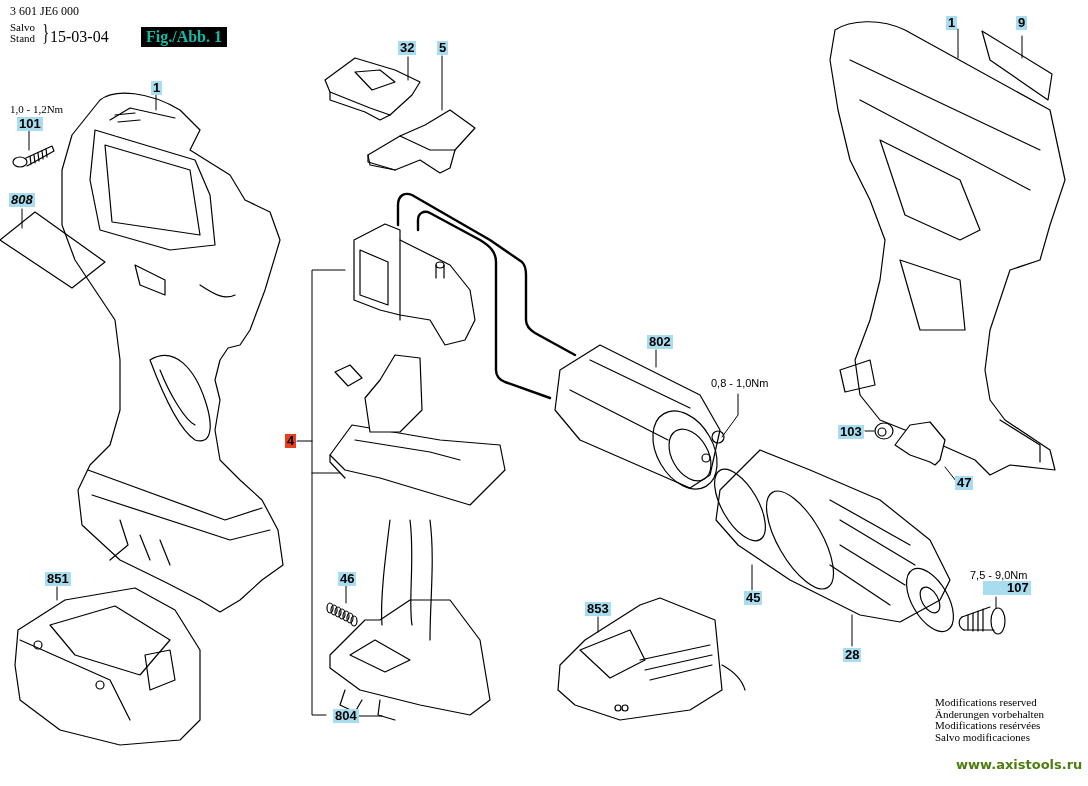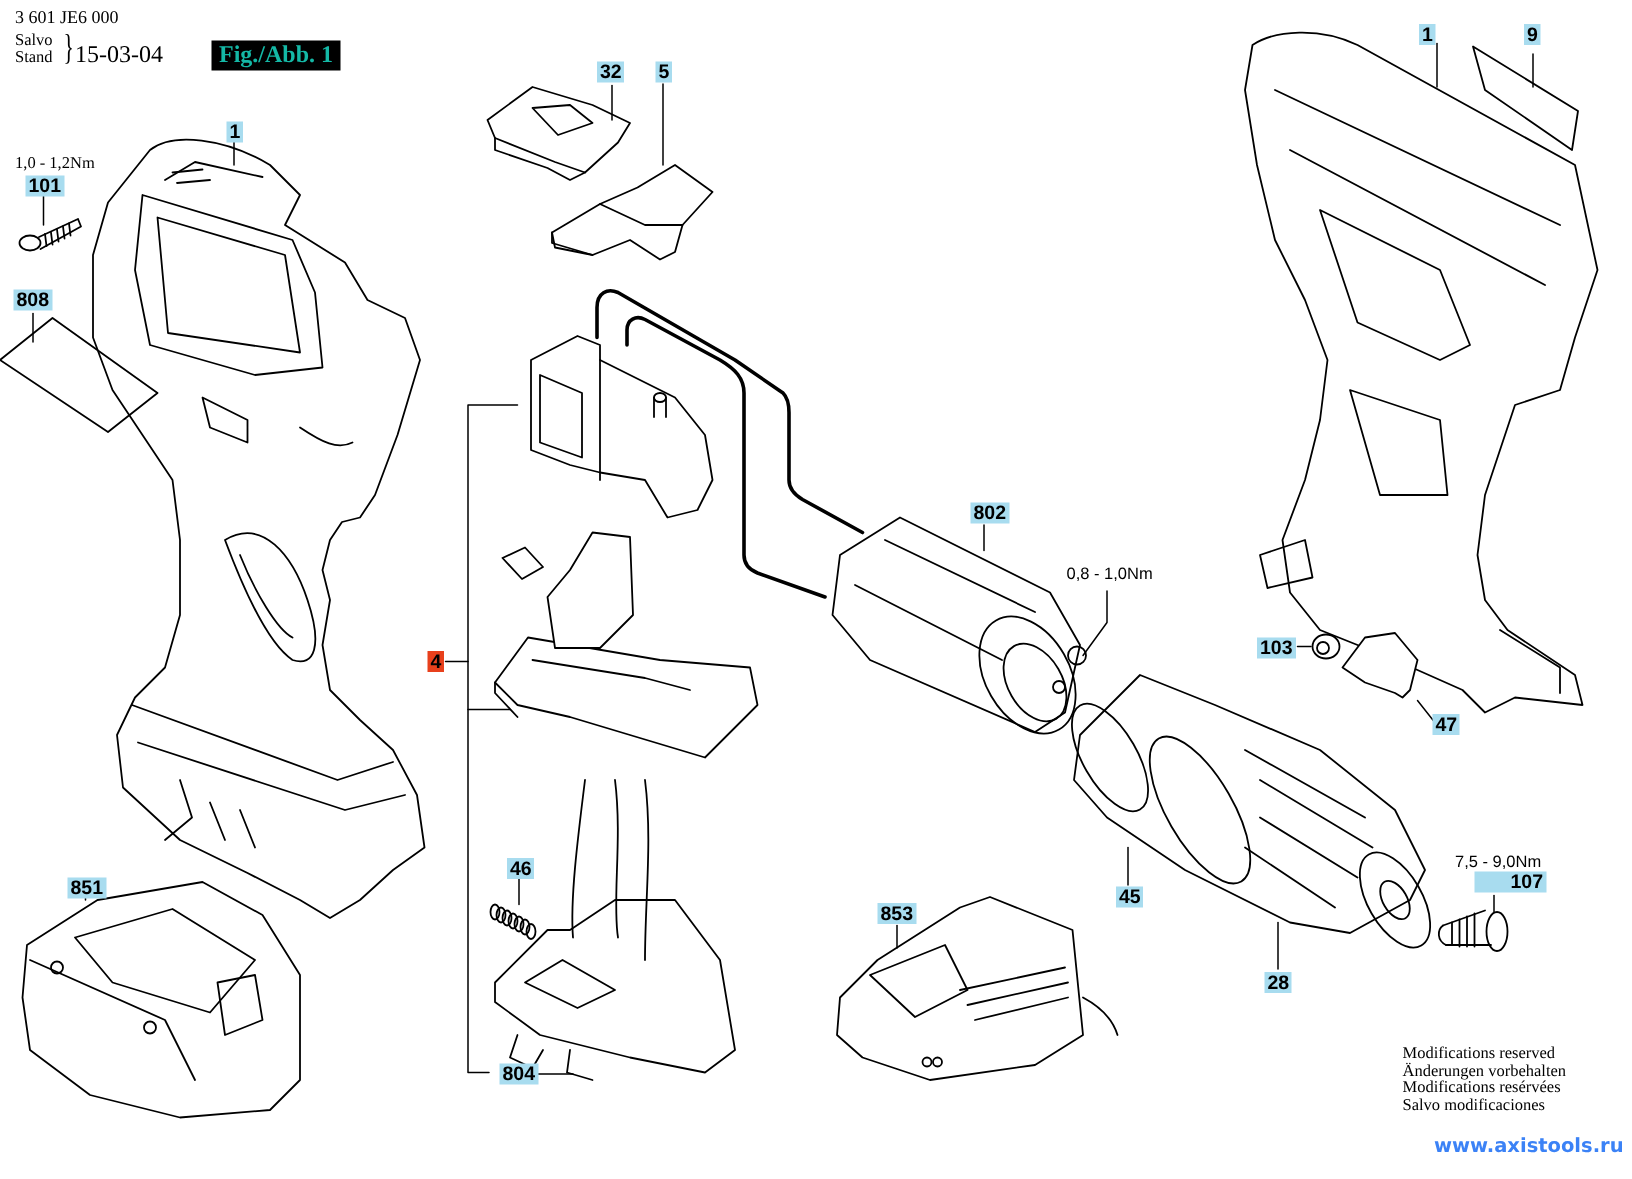--- a/index.html
+++ b/index.html
@@ -8,21 +8,21 @@
   .abs { position:absolute;font-family:Liberation Serif, serif; }
   .hdr-num { left:10px; top:4px; font-size:12px; }
   .hdr-issue { left:10px; top:22px; font-size:11px; line-height:11px; }
   .hdr-brace { left:40px; top:20px; font-size:24px; line-height:24px; font-family:"Liberation Serif", serif; transform:scaleX(0.6); }
   .hdr-date { left:50px; top:28px; font-size:16px;text-align:right; }
   .fig { left:97px; top:27px; background:#000; color:#14b8a6; font-weight:bold; font-size:16px; padding:1px 5px; line-height:18px;margin-left:44px; }
   .lbl { position:absolute; background:#a8dcef; font-weight:bold; font-size:13px; line-height:14px; padding:0 2px; color:#000; }
   .lbl-red { background:#e8401c; }
   .torque { position:absolute; font-size:11px; }
   .notes { left:935px; top:697px; font-size:11px; line-height:11.5px; }
-  .url { left:956px; top:757px; font-size:13px; color:#3b82f6; font-weight:bold; font-family:"DejaVu Sans", sans-serif; }
+  .url { left:956px; top:757px; font-size:13px; color:#4d7c0f; font-weight:bold; font-family:"DejaVu Sans", sans-serif; }
   svg#art { position:absolute; left:0; top:0; }
   svg#art * { fill:none; stroke:#000; stroke-width:1.2; stroke-linejoin:round; stroke-linecap:round; }
   svg#art .thick { stroke-width:2.4; }
   svg#art .fillw { fill:#fff; }
   svg#art .leader { stroke-width:1; }
 </style>
 </head>
 <body>
 
 <div class="abs hdr-num">3 601 JE6 000</div>
@@ -198,31 +198,31 @@
     <path class="leader" d="M852,646 L852,615"></path>
     <path class="leader" d="M996,597 L996,608"></path>
   </g>
 </svg>
 
 <div class="lbl" style="left:151px;top:81px;">1</div>
 <div class="lbl" style="left:946px;top:16px;">1</div>
 <div class="lbl" style="left:1016px;top:16px;">9</div>
 <div class="torque" style="left:10px;top:103px;font-family:Liberation Serif, serif;">1,0 - 1,2Nm</div>
 <div class="lbl" style="left:17px;top:117px;">101</div>
-<div class="lbl" style="left:9px;top:193px;">808</div>
+<div class="lbl" style="left:9px;top:193px;font-style:italic;">808</div>
 <div class="lbl" style="left:398px;top:41px;">32</div>
 <div class="lbl" style="left:437px;top:41px;">5</div>
 <div class="lbl lbl-red" style="left:285px;top:434px;">4</div>
 <div class="lbl" style="left:647px;top:335px;">802</div>
 <div class="torque" style="left:711px;top:377px;">0,8 - 1,0Nm</div>
 <div class="lbl" style="left:838px;top:425px;">103</div>
 <div class="lbl" style="left:955px;top:476px;">47</div>
 <div class="lbl" style="left:338px;top:572px;">46</div>
 <div class="lbl" style="left:333px;top:709px;">804</div>
-<div class="lbl" style="left:45px;top:572px;margin-top:13px;">851</div>
+<div class="lbl" style="left:45px;top:572px;">851</div>
 <div class="lbl" style="left:585px;top:602px;text-align:center;">853</div>
 <div class="lbl" style="left:744px;top:591px;">45</div>
 <div class="lbl" style="left:843px;top:648px;">28</div>
 <div class="torque" style="left:970px;top:569px;">7,5 - 9,0Nm</div>
 <div class="lbl" style="left:983px;top:581px;padding-left:24px;">107</div>
 
 <div class="abs notes">
   <div>Modifications reserved</div>
   <div>Änderungen vorbehalten</div>
   <div>Modifications resérvées</div>

